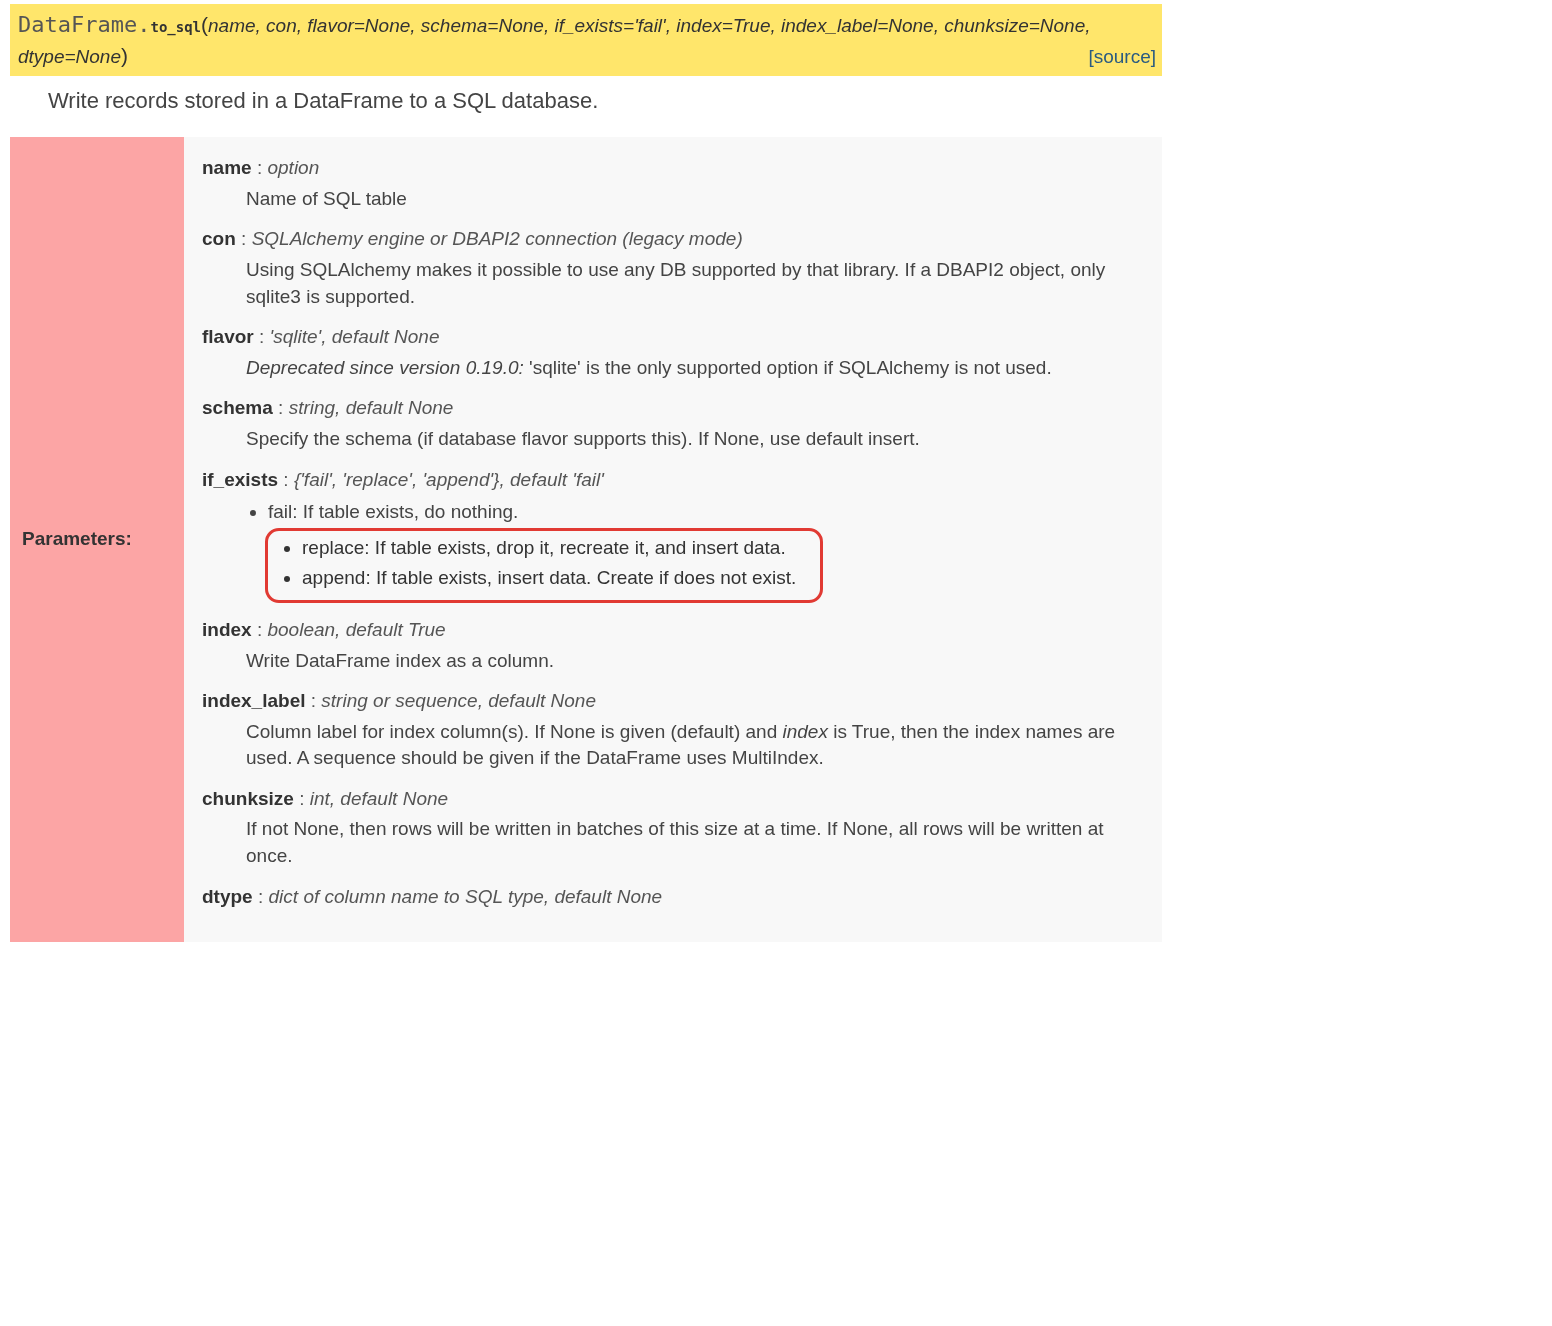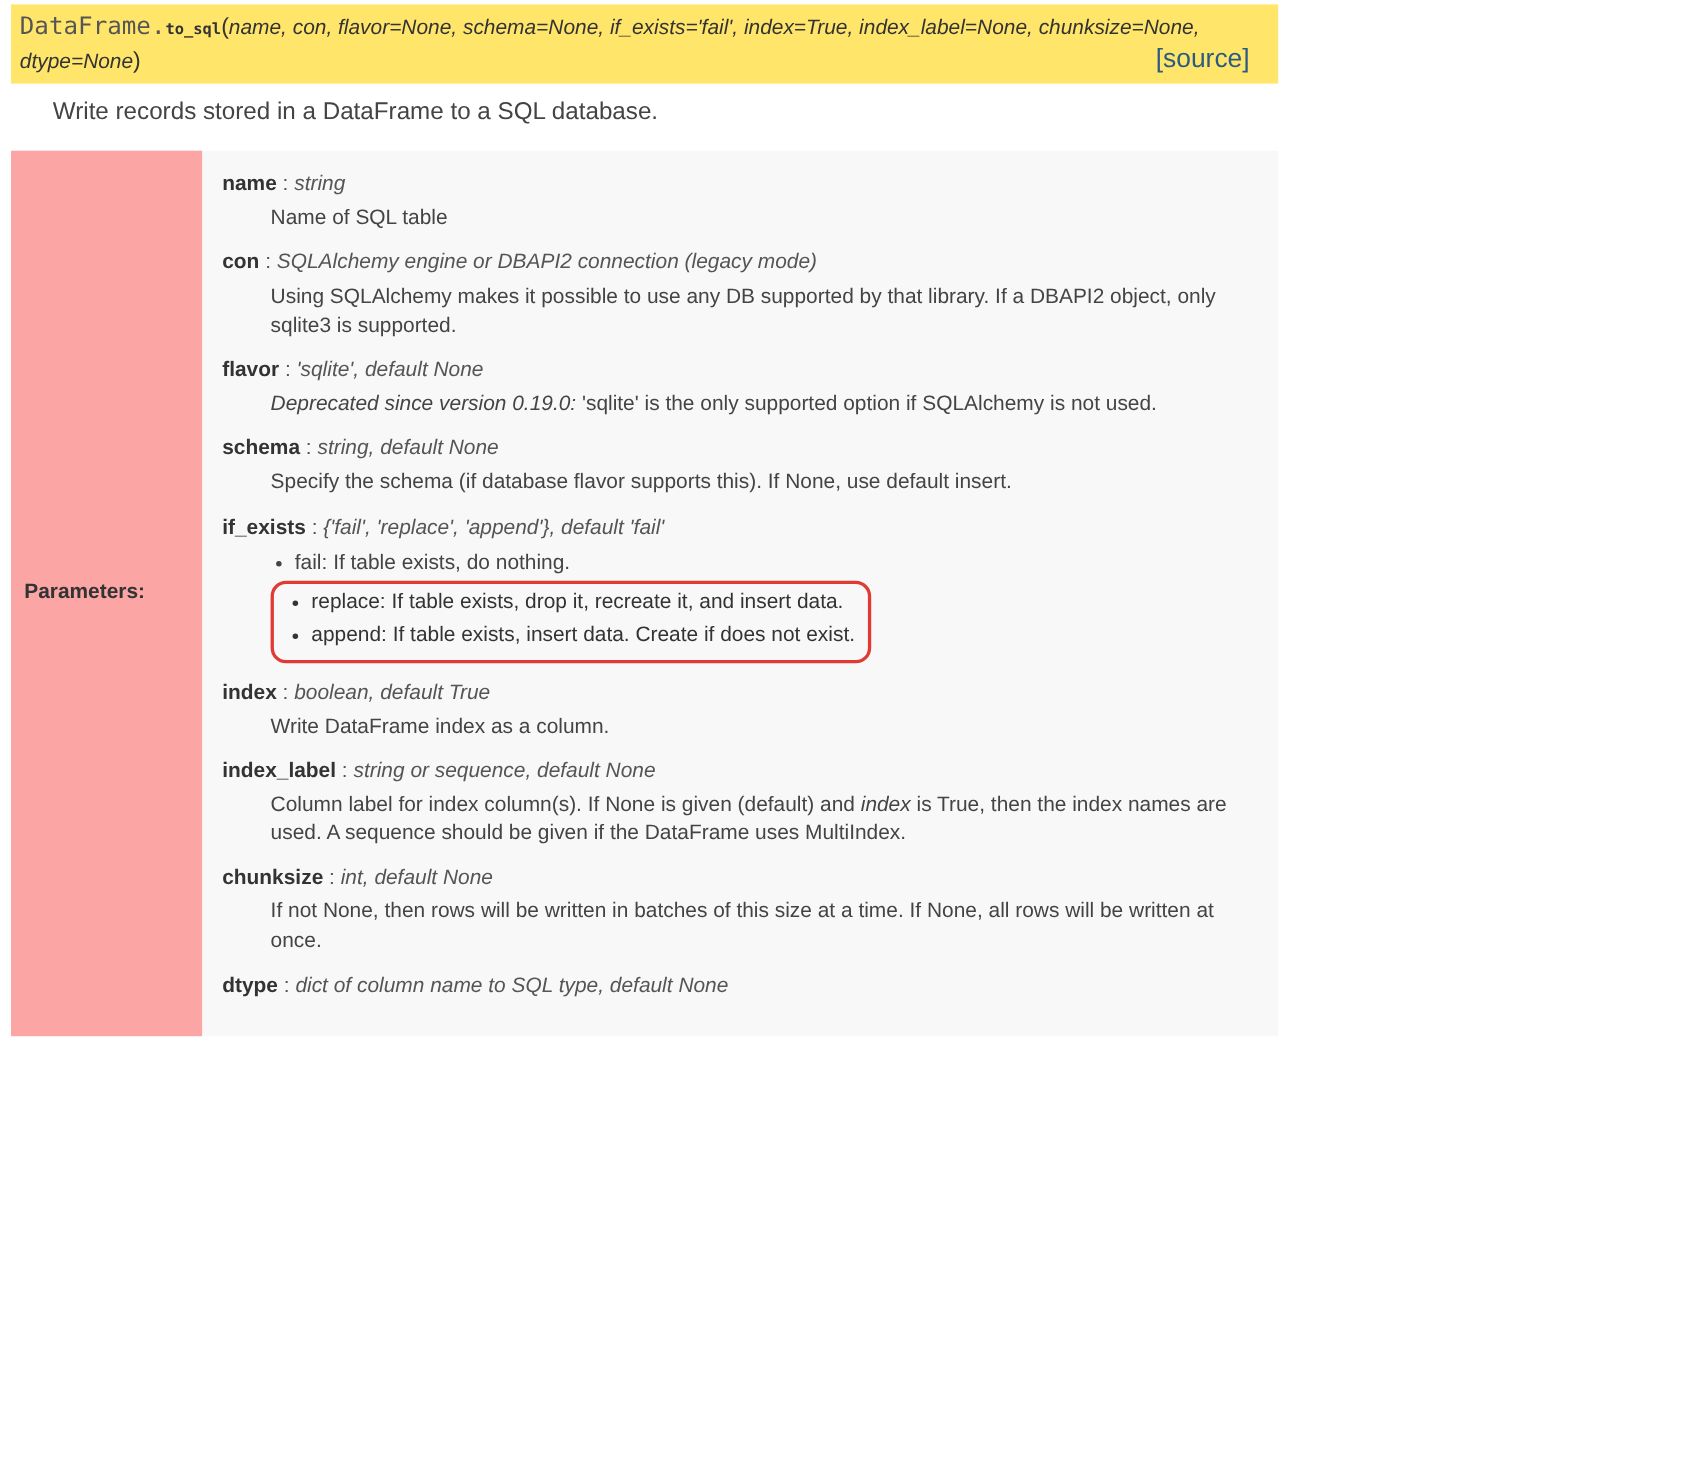--- a/index.html
+++ b/index.html
@@ -17,24 +17,24 @@
     padding: 6px 8px 6px 8px;
     position: relative;
     color: #333;
   }
   .sig-classname { font-family: Menlo, Consolas, monospace; font-size: 22px; color:#555; }
   .sig-methodname { font-family: Menlo, Consolas, monospace; font-size: 14px; font-weight: bold; color:#333; }
   .sig-paren { font-size: 21px; }
   .sig-params { font-style: italic; font-size: 19px; color:#333; }
   .source-link {
     position: absolute;
-    right: 26px;
+    right: 6px;
     bottom: 6px;
     color: #2b5b81;
-    font-size: 24px;
+    font-size: 19px;
     text-decoration: none;
   }
   .summary { padding: 10px 0 20px 38px; font-size: 22px; color:#444; }
   .field-table {
     display: flex;
     border-collapse: collapse;
   }
   .field-name-cell {
     background: #fca5a5;
     width: 150px;
@@ -53,23 +53,23 @@
   .param-name { font-weight: bold; color:#333; }
   .param-type { font-style: italic; color:#555; }
   .param-colon { color:#555; }
   .param-desc { padding: 4px 0 0 44px; color:#444; }
   .param-desc .depr { font-style: italic; }
   ul.opts { margin: 4px 0 0 66px; padding: 0; list-style: disc; color:#444; }
   ul.opts li { padding: 2px 0; }
   .highlight-box {
     border: 3px solid #e13a33;
     border-radius: 14px;
-    padding: 2px 12px 6px 12px;
+    padding: 2px 24px 6px 12px;
     display: inline-block;
-    margin-left: 44px;
+    margin-left: 63px;
   }
   .highlight-box ul { margin: 0 0 0 22px; padding: 0; list-style: disc; }
   .highlight-box li { padding: 2px 0; }
   .idx-em { font-style: italic; }
 </style>
 </head>
 <body>
 <div class="container">
 
 <div class="signature">
@@ -79,21 +79,21 @@
 
 <div class="summary">Write records stored in a DataFrame to a SQL database.</div>
 
 <div class="field-table">
   <div class="field-name-cell">Parameters:</div>
   <div class="field-body-cell">
 
     <div class="param">
       <span class="param-name">name</span>
       <span class="param-colon"> : </span>
-      <span class="param-type">string</span>
+      <span class="param-type">option</span>
       <div class="param-desc">Name of SQL table</div>
     </div>
 
     <div class="param">
       <span class="param-name">con</span>
       <span class="param-colon"> : </span>
       <span class="param-type">SQLAlchemy engine or DBAPI2 connection (legacy mode)</span>
       <div class="param-desc">Using SQLAlchemy makes it possible to use any DB supported by that library. If a DBAPI2 object, only sqlite3 is supported.</div>
     </div>
 

